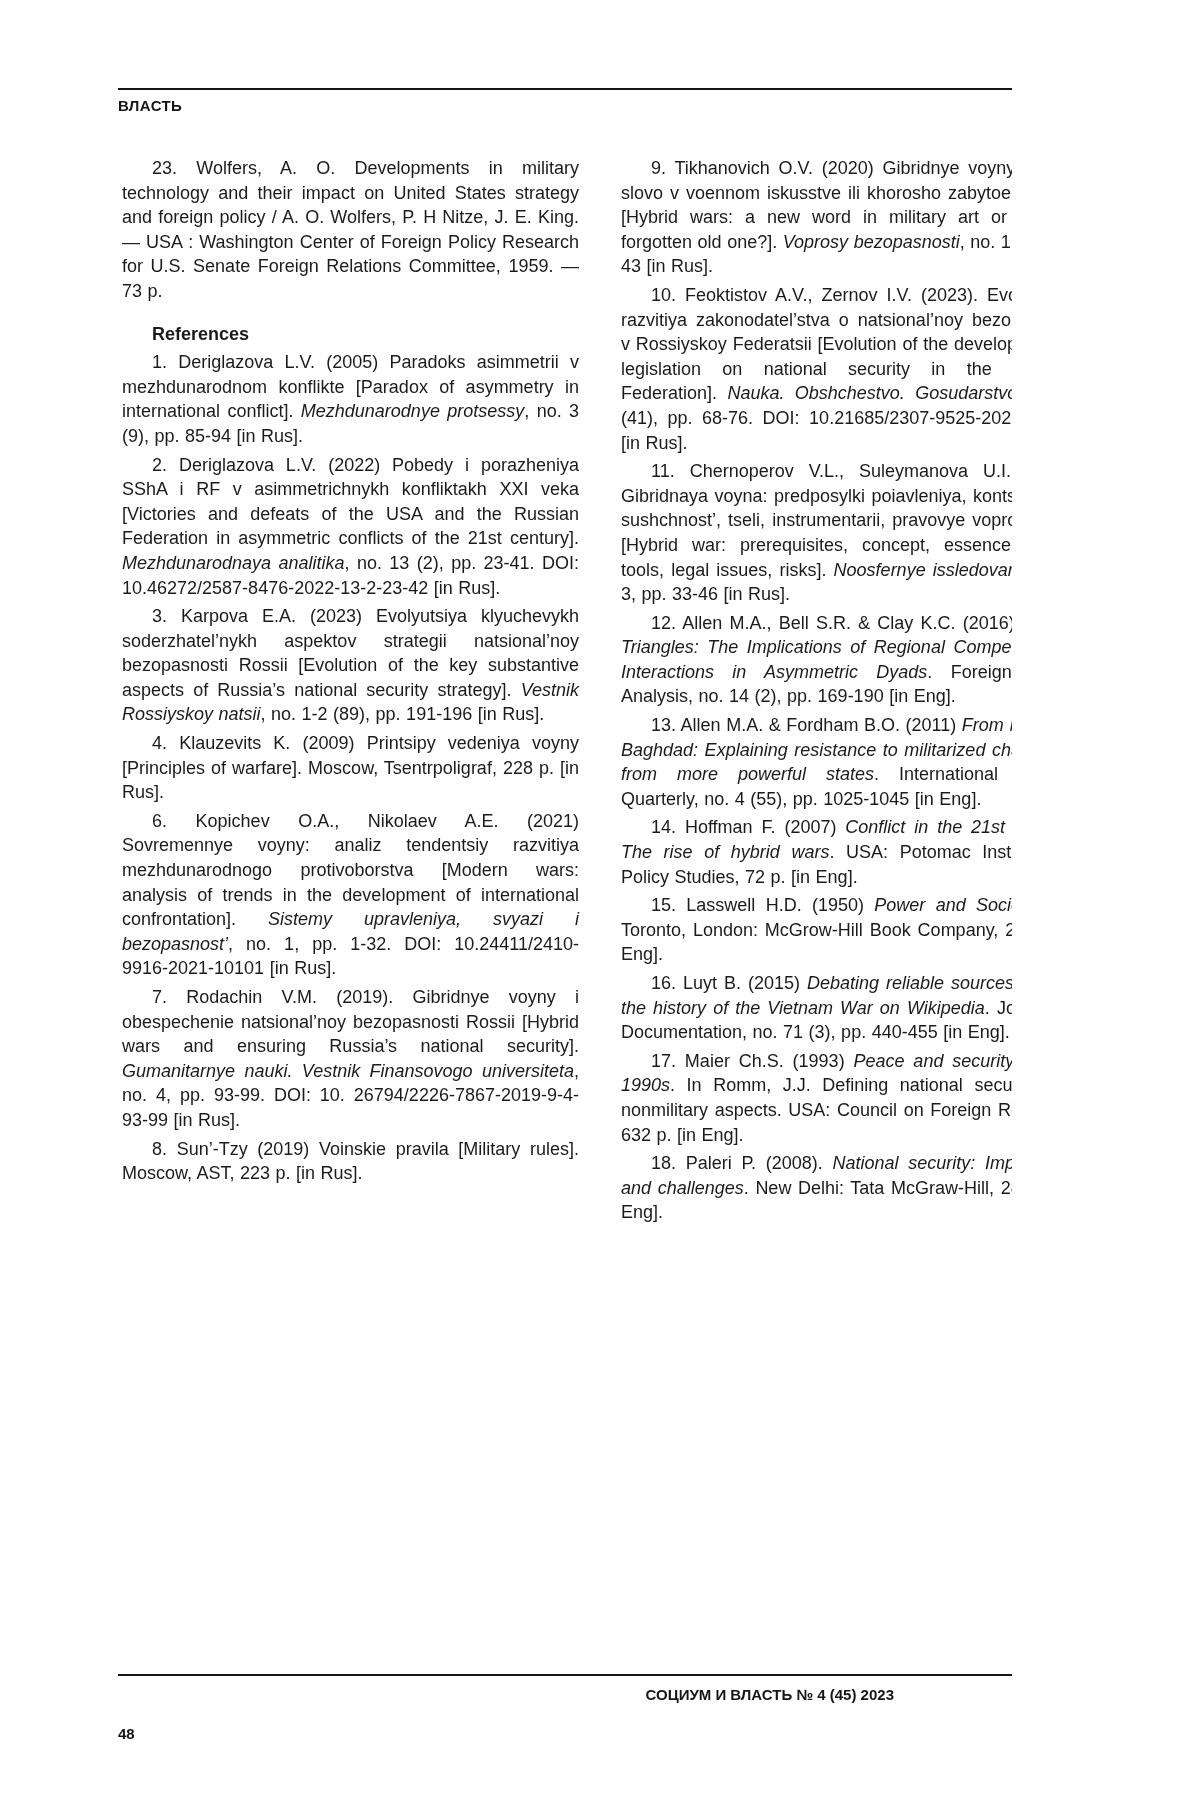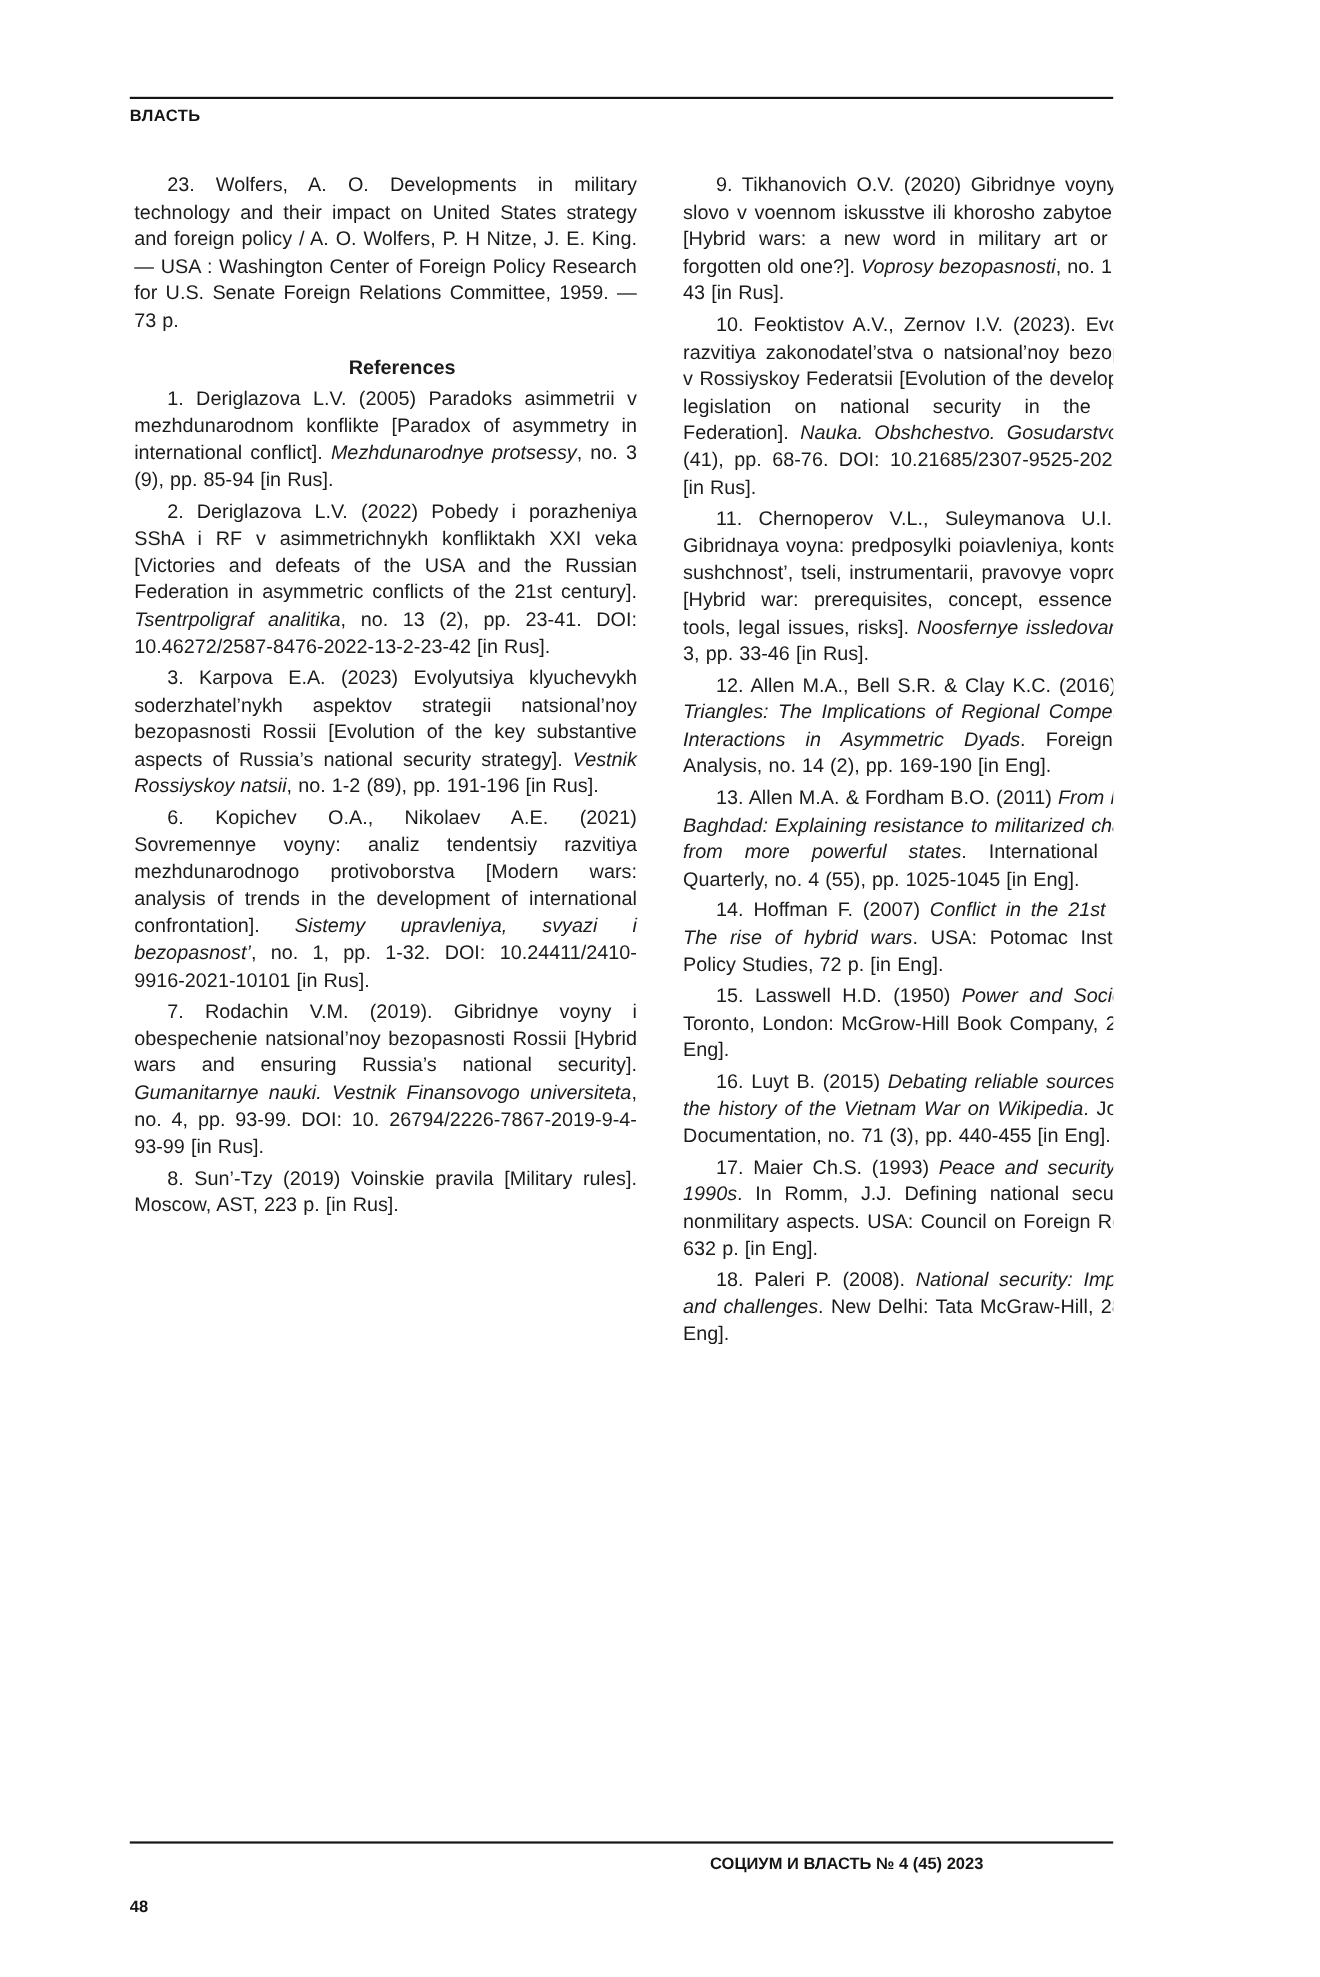--- a/index.html
+++ b/index.html
@@ -52,21 +52,21 @@
     margin: 4px;
     font-size: 18px;
     line-height: 24.6px;
     text-align: justify;
     text-indent: 30px;
     word-spacing: 0.5px;
   }
   .col p.ref-heading {
     font-weight: bold;
     margin-top: 18px;
-    text-align: center;
+    text-align: left;
   }
   .it { font-style: italic; }
   .footer-rule { top: 1674px; }
   .footer-left {
     position: absolute;
     left: 118px;
     top: 1686px;
     font-size: 15px;
     font-weight: bold;
     color: #151515;
@@ -86,22 +86,23 @@
 
 <div class="page">
   <div class="rule header-rule"></div>
   <div class="running-header">ВЛАСТЬ</div>
 
   <div class="content">
     <div class="col">
         <p class="ref-para"><span>23. Wolfers, A. O. Developments in military technology and their impact on United States strategy and foreign policy / A. O. Wolfers, P. H Nitze, J. E. King. — USA : Washington Center of Foreign Policy Research for U.S. Senate Foreign Relations Committee, 1959. — 73 p.</span></p>
         <p class="ref-heading"><span>References</span></p>
         <p class="ref-para"><span>1. Deriglazova L.V. (2005) Paradoks asimmetrii v mezhdunarodnom konflikte [Paradox of asymmetry in international conflict]. </span><span class="it">Mezhdunarodnye protsessy</span><span>, no. 3 (9), pp. 85-94 [in Rus].</span></p>
-        <p class="ref-para"><span>2. Deriglazova L.V. (2022) Pobedy i porazheniya SShA i RF v asimmetrichnykh konfliktakh XXI veka [Victories and defeats of the USA and the Russian Federation in asymmetric conflicts of the 21st century]. </span><span class="it">Tsentrpoligraf analitika</span><span>, no. 13 (2), pp. 23-41. DOI: 10.46272/2587-8476-2022-13-2-23-42 [in Rus].</span></p>
+        <p class="ref-para"><span>2. Deriglazova L.V. (2022) Pobedy i porazheniya SShA i RF v asimmetrichnykh konfliktakh XXI veka [Victories and defeats of the USA and the Russian Federation in asymmetric conflicts of the 21st century]. </span><span class="it">Mezhdunarodnaya analitika</span><span>, no. 13 (2), pp. 23-41. DOI: 10.46272/2587-8476-2022-13-2-23-42 [in Rus].</span></p>
         <p class="ref-para"><span>3. Karpova E.A. (2023) Evolyutsiya klyuchevykh soderzhatel’nykh aspektov strategii natsional’noy bezopasnosti Rossii [Evolution of the key substantive aspects of Russia’s national security strategy]. </span><span class="it">Vestnik Rossiyskoy natsii</span><span>, no. 1-2 (89), pp. 191-196 [in Rus].</span></p>
+        <p class="ref-para"><span>4. Klauzevits K. (2009) Printsipy vedeniya voyny [Principles of warfare]. Moscow, Tsentrpoligraf, 228 p. [in Rus].</span></p>
         <p class="ref-para"><span>6. Kopichev O.A., Nikolaev A.E. (2021) Sovremennye voyny: analiz tendentsiy razvitiya mezhdunarodnogo protivoborstva [Modern wars: analysis of trends in the development of international confrontation]. </span><span class="it">Sistemy upravleniya, svyazi i bezopasnost’</span><span>, no. 1, pp. 1-32. DOI: 10.24411/2410-9916-2021-10101 [in Rus].</span></p>
         <p class="ref-para"><span>7. Rodachin V.M. (2019). Gibridnye voyny i obespechenie natsional’noy bezopasnosti Rossii [Hybrid wars and ensuring Russia’s national security]. </span><span class="it">Gumanitarnye nauki. Vestnik Finansovogo universiteta</span><span>, no. 4, pp. 93-99. DOI: 10. 26794/2226-7867-2019-9-4-93-99 [in Rus].</span></p>
         <p class="ref-para"><span>8. Sun’-Tzy (2019) Voinskie pravila [Military rules]. Moscow, AST, 223 p. [in Rus].</span></p>
       </div>
     <div class="col">
         <p class="ref-para"><span>9. Tikhanovich O.V. (2020) Gibridnye voyny: novoe slovo v voennom iskusstve ili khorosho zabytoe staroe? [Hybrid wars: a new word in military art or a well-forgotten old one?]. </span><span class="it">Voprosy bezopasnosti</span><span>, no. 1, pp. 30-43 [in Rus].</span></p>
         <p class="ref-para"><span>10. Feoktistov A.V., Zernov I.V. (2023). Evolyutsiya razvitiya zakonodatel’stva o natsional’noy bezopasnosti v Rossiyskoy Federatsii [Evolution of the development of legislation on national security in the Russian Federation]. </span><span class="it">Nauka. Obshchestvo. Gosudarstvo</span><span>, no. 1 (41), pp. 68-76. DOI: 10.21685/2307-9525-2023-11-1-8 [in Rus].</span></p>
         <p class="ref-para"><span>11. Chernoperov V.L., Suleymanova U.I. (2021) Gibridnaya voyna: predposylki poiavleniya, kontseptsiya, sushchnost’, tseli, instrumentarii, pravovye voprosy, riski [Hybrid war: prerequisites, concept, essence, goals, tools, legal issues, risks]. </span><span class="it">Noosfernye issledovaniya</span><span>, no. 3, pp. 33-46 [in Rus].</span></p>
         <p class="ref-para"><span>12. Allen M.A., Bell S.R. &amp; Clay K.C. (2016) </span><span class="it">Deadly Triangles: The Implications of Regional Competition on Interactions in Asymmetric Dyads</span><span>. Foreign Policy Analysis, no. 14 (2), pp. 169-190 [in Eng].</span></p>
         <p class="ref-para"><span>13. Allen M.A. &amp; Fordham B.O. (2011) </span><span class="it">From Melos to Baghdad: Explaining resistance to militarized challenges from more powerful states</span><span>. International Studies Quarterly, no. 4 (55), pp. 1025-1045 [in Eng].</span></p>

